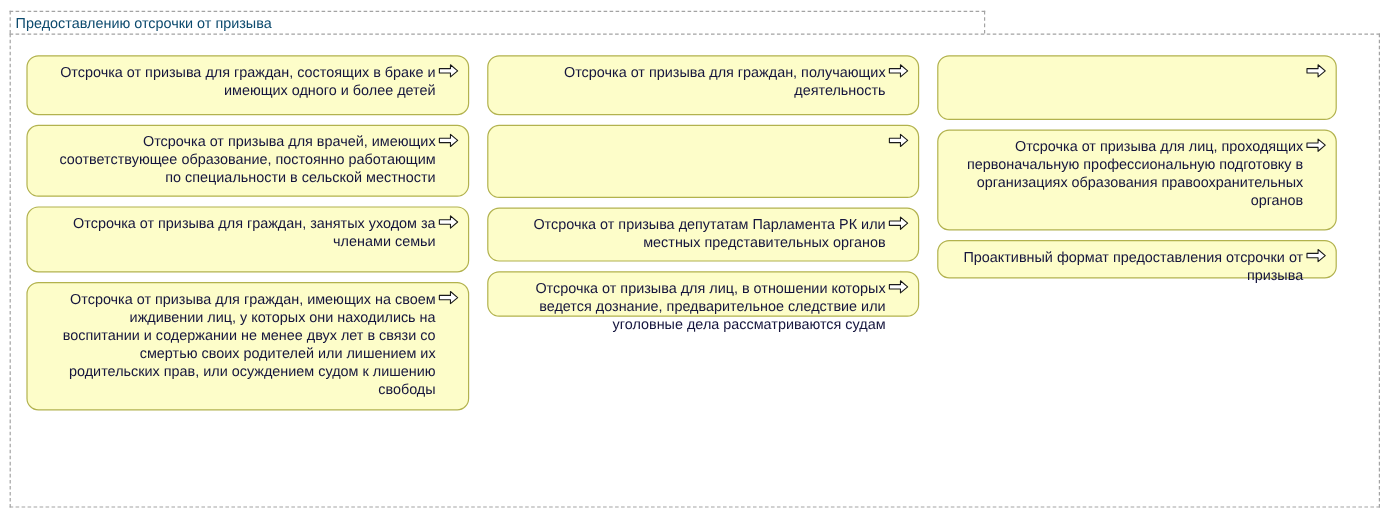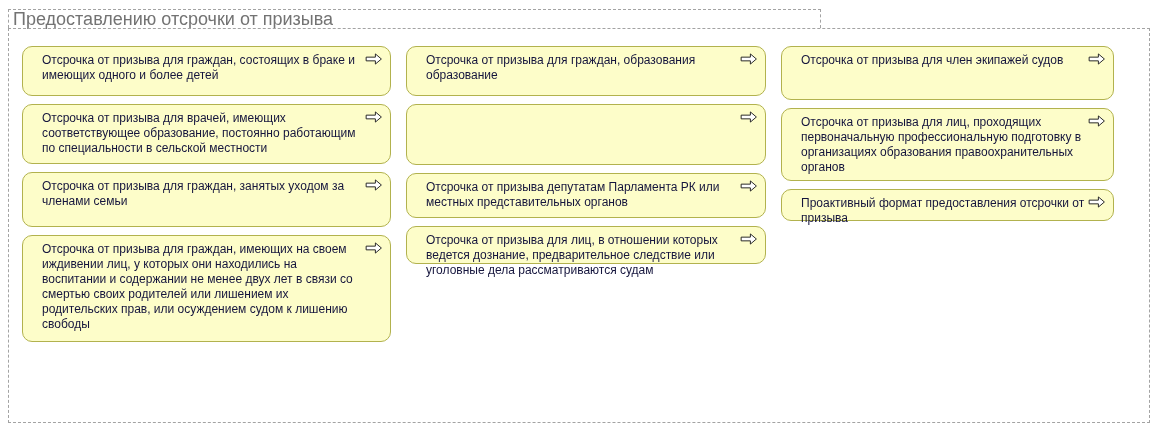--- a/index.html
+++ b/index.html
@@ -1,30 +1,30 @@
 <!DOCTYPE html>
 <html><head>
 <meta charset="utf-8">
 <style>
   html,body{margin:0;padding:0;background:#ffffff;width:1161px;height:440px;
     font-family:"Liberation Sans","DejaVu Sans",sans-serif;}
   .group{position:absolute;left:8px;top:9px;}
   .group-tab{position:absolute;left:0;top:0;width:813px;height:19px;
     border:1px dashed #a3a3a3;border-bottom:none;box-sizing:border-box;background:#ffffff;}
-  .group-title{font-size:18px;color:#737373;line-height:18px;padding-left:4px;white-space:nowrap;}
+  .group-title{font-size:12px;color:#0c4a6e;line-height:18px;padding-left:4px;white-space:nowrap;}
   .group-body{position:absolute;left:0;top:19px;width:1142px;height:395px;
     border:1px dashed #a3a3a3;box-sizing:border-box;}
   .columns{display:flex;gap:15px;padding:17px 0 0 13px;align-items:flex-start;}
   .col{display:flex;flex-direction:column;gap:8px;}
   .col1{width:369px;}
   .col2{width:360px;}
   .col3{width:333px;}
   .box{position:relative;box-sizing:border-box;width:100%;
     background:#fdfdc9;border:1px solid #b2b24e;border-radius:10px;
-    text-align:left;padding:6px 27px 0 19px;
+    text-align:right;padding:6px 27px 0 19px;
     font-size:12px;line-height:15px;color:#15153d;}
   .arrow{position:absolute;top:6px;right:7px;width:18px;height:12px;line-height:0;}
 </style>
 </head>
 <body>
 
 <div class="group">
   <div class="group-tab">
     <div class="group-title">Предоставлению отсрочки от призыва</div>
   </div>
@@ -56,21 +56,21 @@
               </svg></span>
           <div>Отсрочка от призыва для граждан, имеющих на своем иждивении лиц, у которых они находились на воспитании и содержании не менее двух лет в связи со смертью своих родителей или лишением их родительских прав, или осуждением судом к лишению свободы</div>
         </div>
       </div>
 
       <div class="col col2">
         <div class="box" style="height:50px">
           <span class="arrow"><svg viewBox="0 0 19 13" width="18" height="12">
                 <path d="M1 4.5 H11 V1 L17.5 6.5 L11 12 V8.5 H1 Z" fill="#ffffff" stroke="#1a1a1a" stroke-width="1" stroke-linejoin="round"></path>
               </svg></span>
-          <div>Отсрочка от призыва для граждан, образования образование</div>
+          <div>Отсрочка от призыва для граждан, получающих деятельность</div>
         </div>
         <div class="box" style="height:61px">
           <span class="arrow"><svg viewBox="0 0 19 13" width="18" height="12">
                 <path d="M1 4.5 H11 V1 L17.5 6.5 L11 12 V8.5 H1 Z" fill="#ffffff" stroke="#1a1a1a" stroke-width="1" stroke-linejoin="round"></path>
               </svg></span>
         </div>
         <div class="box" style="height:45px">
           <span class="arrow"><svg viewBox="0 0 19 13" width="18" height="12">
                 <path d="M1 4.5 H11 V1 L17.5 6.5 L11 12 V8.5 H1 Z" fill="#ffffff" stroke="#1a1a1a" stroke-width="1" stroke-linejoin="round"></path>
               </svg></span>
@@ -82,23 +82,22 @@
               </svg></span>
           <div>Отсрочка от призыва для лиц, в отношении которых ведется дознание, предварительное следствие или уголовные дела рассматриваются судам</div>
         </div>
       </div>
 
       <div class="col col3">
         <div class="box" style="height:54px">
           <span class="arrow"><svg viewBox="0 0 19 13" width="18" height="12">
                 <path d="M1 4.5 H11 V1 L17.5 6.5 L11 12 V8.5 H1 Z" fill="#ffffff" stroke="#1a1a1a" stroke-width="1" stroke-linejoin="round"></path>
               </svg></span>
-          <div>Отсрочка от призыва для член экипажей судов</div>
         </div>
-        <div class="box" style="height:73px">
+        <div class="box" style="height:84px">
           <span class="arrow"><svg viewBox="0 0 19 13" width="18" height="12">
                 <path d="M1 4.5 H11 V1 L17.5 6.5 L11 12 V8.5 H1 Z" fill="#ffffff" stroke="#1a1a1a" stroke-width="1" stroke-linejoin="round"></path>
               </svg></span>
           <div>Отсрочка от призыва для лиц, проходящих первоначальную профессиональную подготовку в организациях образования правоохранительных органов</div>
         </div>
         <div class="box" style="height:32px">
           <span class="arrow"><svg viewBox="0 0 19 13" width="18" height="12">
                 <path d="M1 4.5 H11 V1 L17.5 6.5 L11 12 V8.5 H1 Z" fill="#ffffff" stroke="#1a1a1a" stroke-width="1" stroke-linejoin="round"></path>
               </svg></span>
           <div>Проактивный формат предоставления отсрочки от призыва</div>

